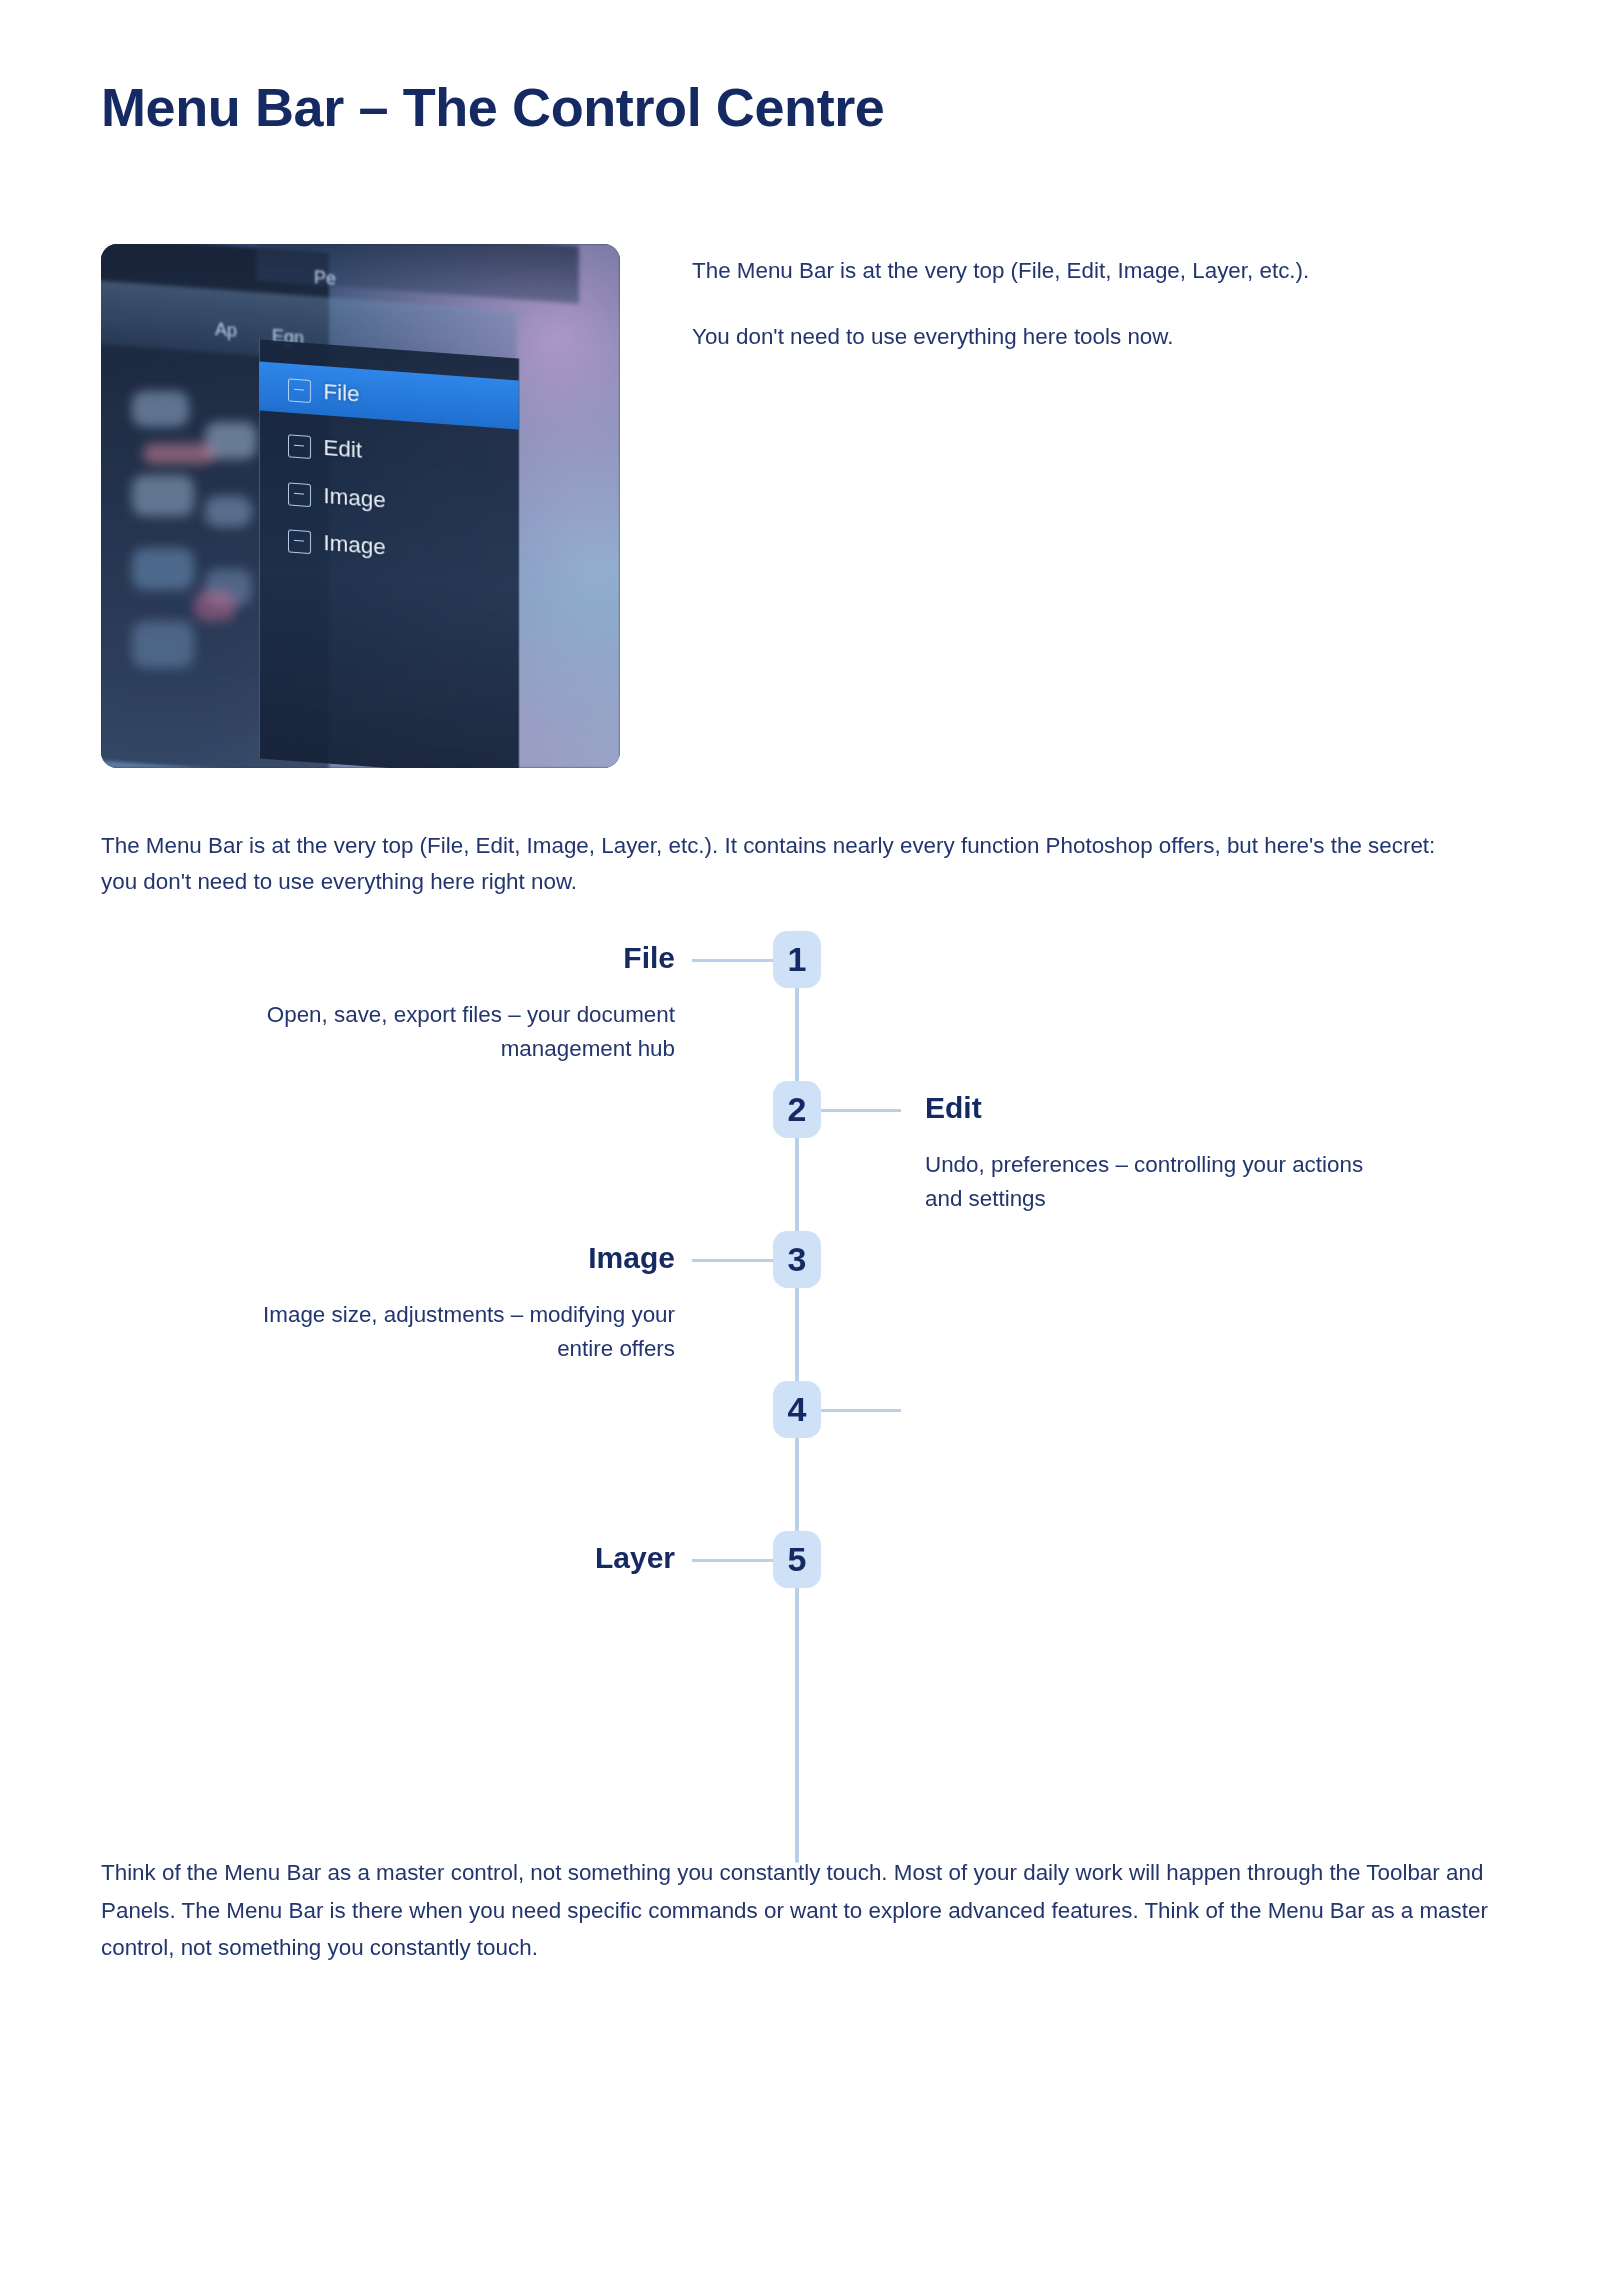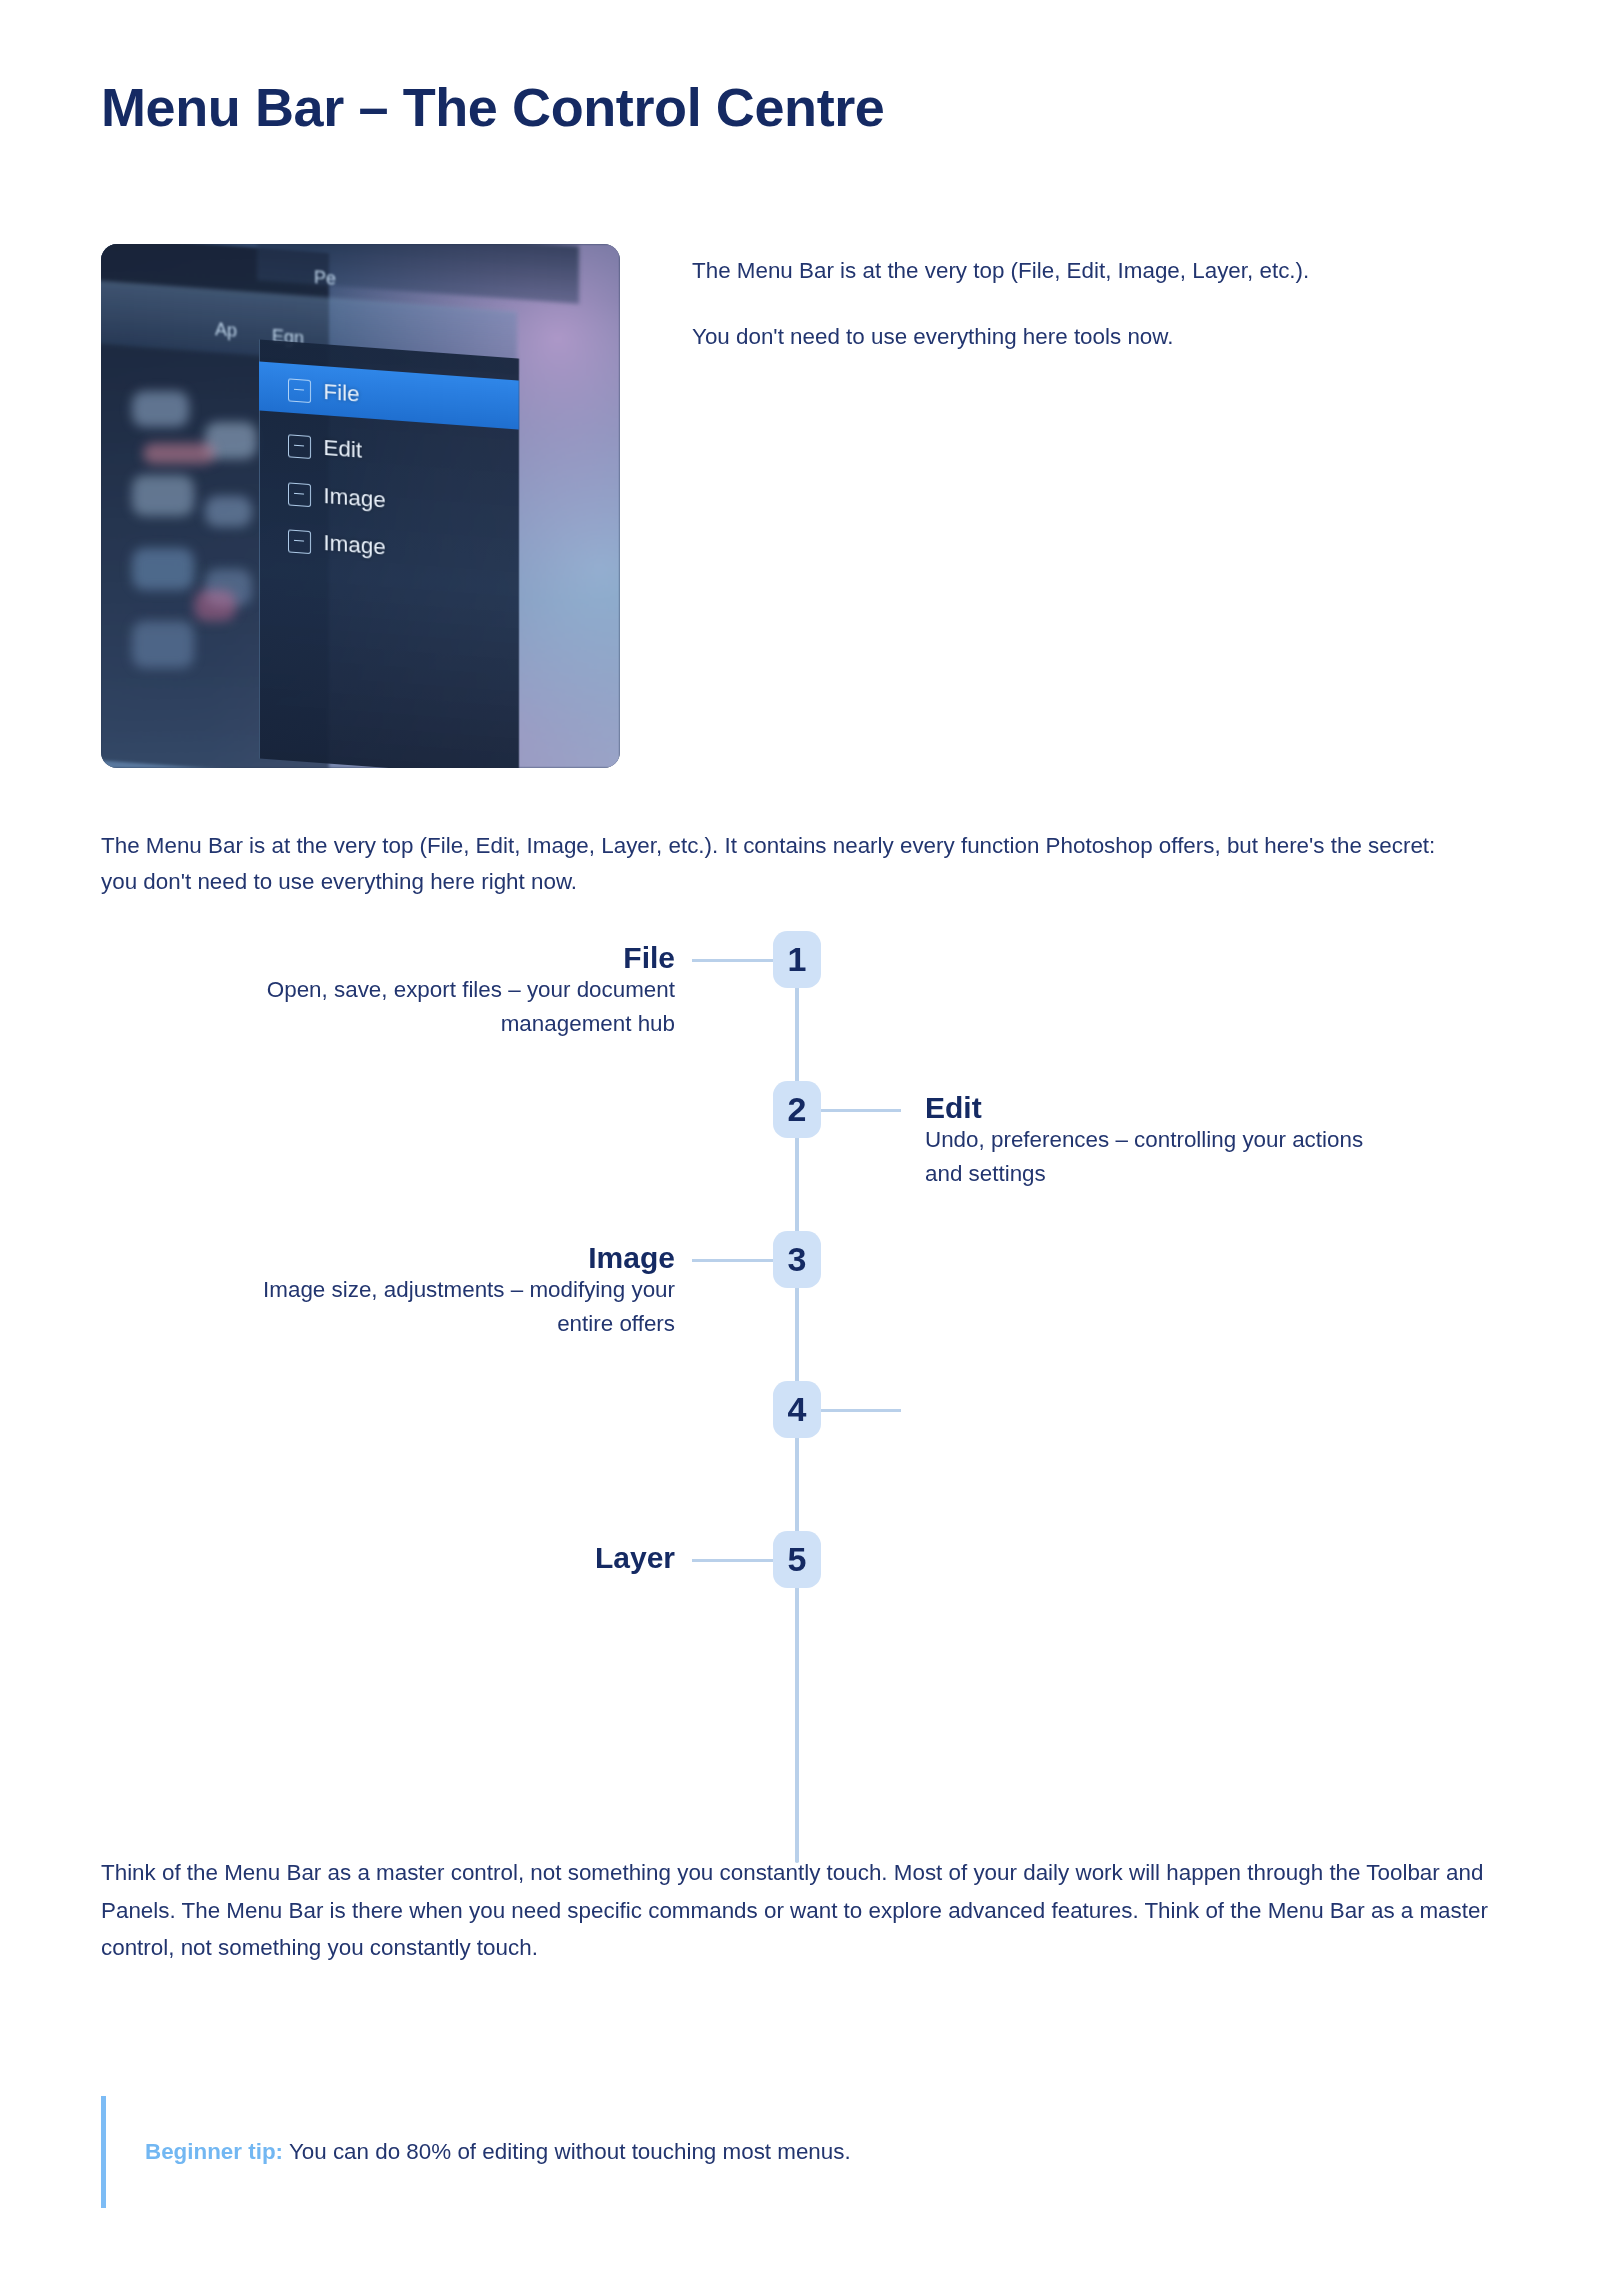--- a/index.html
+++ b/index.html
@@ -246,20 +246,21 @@
   .tl-side.right { left: 824px; text-align: left; }
 
   .tl-heading {
     font-size: 30px;
     font-weight: 700;
     color: #152a63;
     line-height: 1.0;
     margin-top: 11.6px;
   }
   .tl-desc {
+    margin-top: 25px;
     font-size: 22.4px;
     line-height: 1.55;
     color: #22356f;
   }
   .tl-side.left .tl-desc  { margin-left: 54px; }
   .tl-side.right .tl-desc { margin-right: 45px; }
 
   
   .outro {
     position: absolute;
@@ -390,21 +391,15 @@
       <div class="tl-side left">
         <div class="tl-heading">Layer</div>
       </div>
       <div class="tl-connector left"></div>
       <div class="tl-badge">5</div>
     </div>
   </div>
 
   <p class="outro">Think of the Menu Bar as a master control, not something you constantly touch. Most of your daily work will happen through the Toolbar and Panels. The Menu Bar is there when you need specific commands or want to explore advanced features. Think of the Menu Bar as a master control, not something you constantly touch.</p>
 
-  <div class="tip">
-    <p class="tip-text">
-      <span class="tip-label">Beginner tip:</span>
-      <span>You can do 80% of editing without touching most menus.</span>
-    </p>
-  </div>
 
 </div>
 
 
 </body></html>

